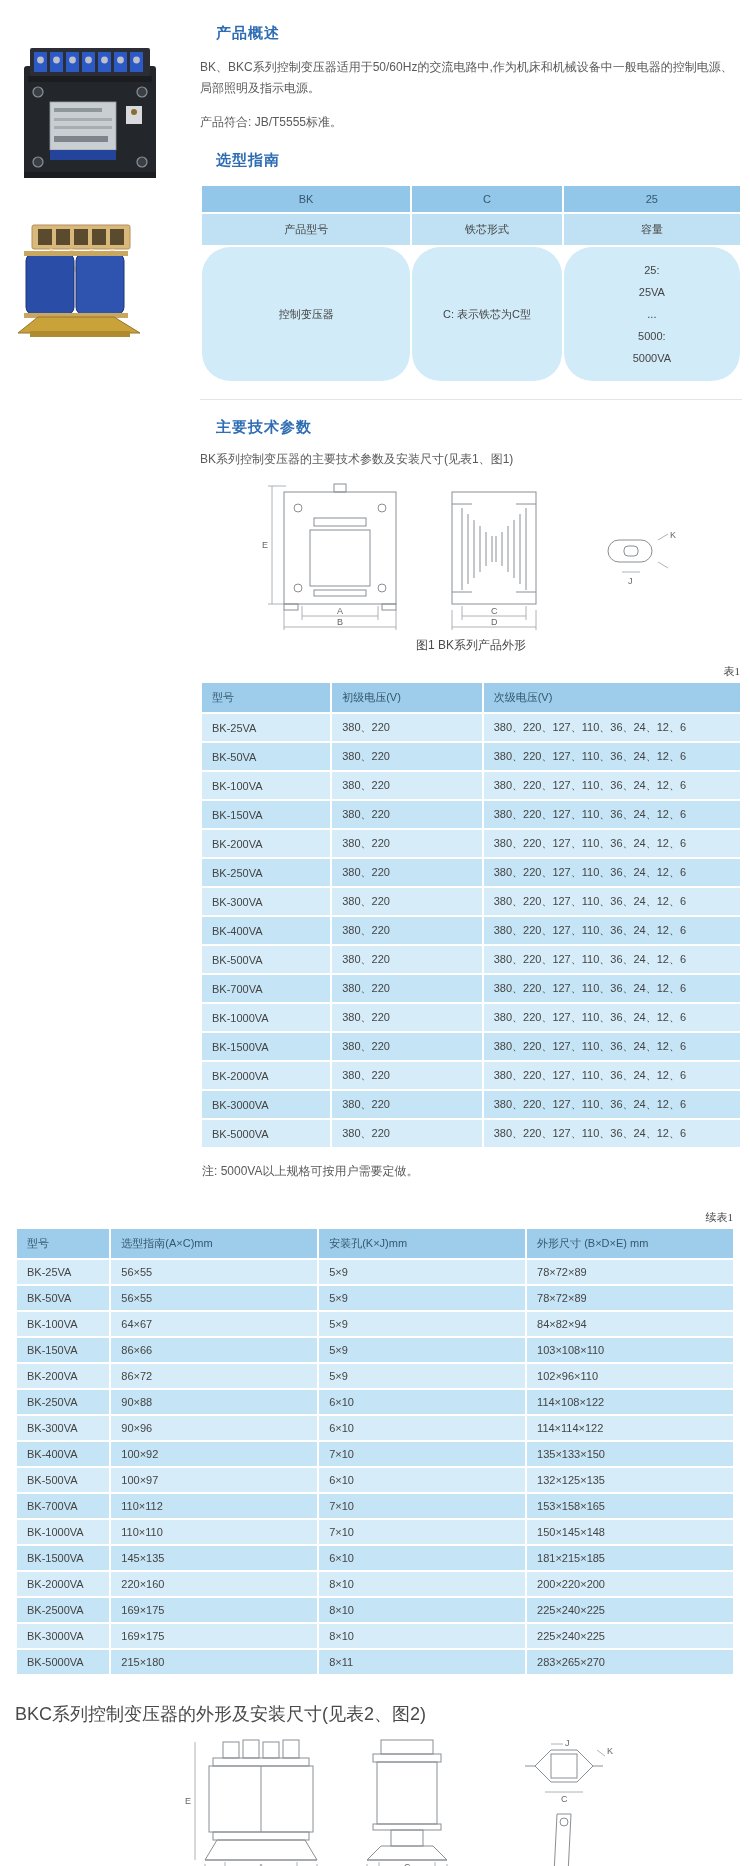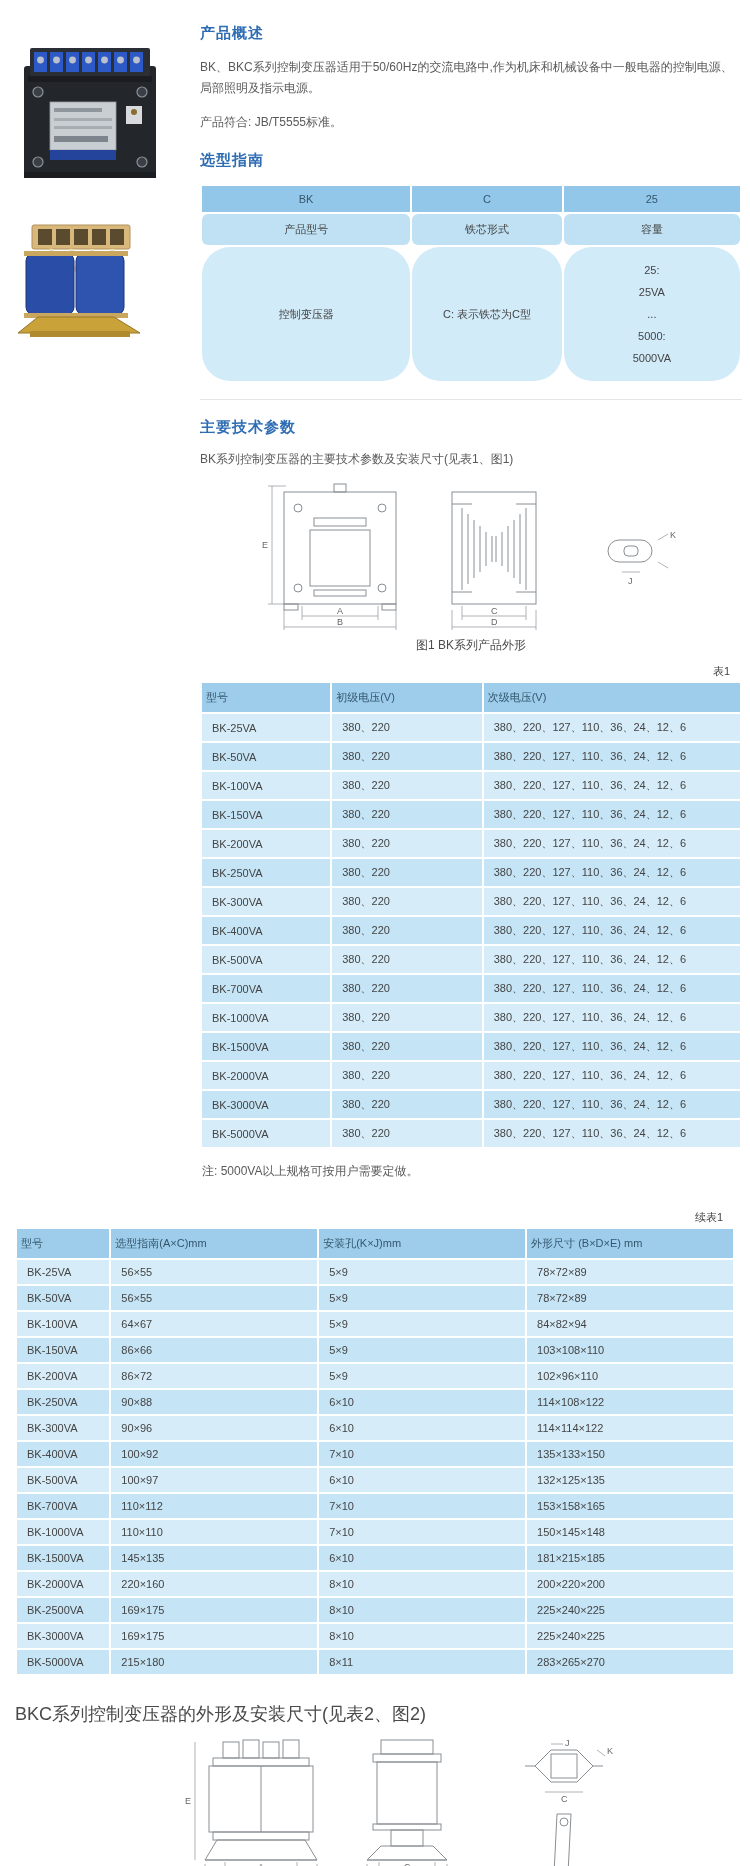--- a/index.html
+++ b/index.html
@@ -7,50 +7,50 @@
   body {
     width:750px; min-height:1866px; margin:0 auto;
     font-family:"Liberation Sans","DejaVu Sans",sans-serif;
     color:#555; font-size:12px;
   }
   .top-flex { display:flex; padding-top:14px; }
   .left-photos { width:190px; flex:0 0 190px; padding:26px 0 0 14px; }
   .photo { margin-bottom:26px; }
   .right-col { flex:1; padding:6px 8px 0 10px; }
 
-  h2.sec { color:#2e6db4; font-size:15px; font-weight:bold; margin:18px 0 14px 0; letter-spacing:1px;}
+  h2.sec { color:#2e6db4; font-size:15px; font-weight:bold; margin:18px 0 14px 16px; letter-spacing:1px;}
   h2.sec:first-child { margin-top:4px; }
   .para { line-height:1.75; color:#5a5a5a; }
   .std { margin-top:13px; color:#5a5a5a; line-height:1.75;}
 
   table { border-collapse:separate; border-spacing:2px; width:100%; font-size:11px; color:#444; }
   th { background:#93c7e9; font-weight:normal; color:#35576e; padding:7px 6px; }
   td { padding:6px 6px; }
 
   
   .sel-table th, .sel-table td { text-align:center; }
-  .sel-table tr.sub td { background:#bfe1f3; padding:8px 18px;border-radius:6px;}
+  .sel-table tr.sub td { background:#bfe1f3; padding:8px 18px;}
   .sel-table tr.body td { background:#d2ebf9; vertical-align:middle; padding:12px 6px;border-radius:28px;}
   .sel-table td.multi { white-space:pre-line; text-align:center; line-height:2.0; }
 
   .divider { border-bottom:1px solid #e3e6e8; margin:16px 0 4px 0; }
 
   .intro { margin:4px 0 10px 0; color:#5a5a5a; }
 
   .fig-wrap { text-align:center; margin:10px 0 4px 0; }
   .fig-caption { text-align:center; color:#4a4a4a; font-size:12px; margin:4px 0 10px 0; }
   svg text { font-family:"Liberation Sans","DejaVu Sans",sans-serif; fill:#666; font-size:9px; }
   .tdraw { stroke:#8a8f94; fill:none; stroke-width:1; }
   .dimline { stroke:#9aa0a5; stroke-width:0.8; }
 
-  .tbl-label { text-align:right; font-size:11px; color:#444; margin:6px 12px 2px 0; }
+  .tbl-label { text-align:right; font-size:11px; color:#444; margin:6px 2px 2px 0;font-family:Liberation Serif, serif; }
 
   .data-table tbody tr:nth-child(odd) td { background:#d6edf9; }
   .data-table tbody tr:nth-child(even) td { background:#c5e4f5; }
-  .data-table th { text-align:left; padding-left:4px; background:#9dcdeb;}
+  .data-table th { text-align:left; padding-left:10px; background:#9dcdeb;}
   .data-table td { padding-left:10px; }
 
   .note { margin:14px 0 24px 2px; color:#5a5a5a; }
 
   .full { padding:0 15px; }
   .cont-table th { text-align:left; }
 
   .bkc-intro { margin:26px 0 8px 0; color:#4a4a4a; font-size:18px; }
 </style>
 </head>

